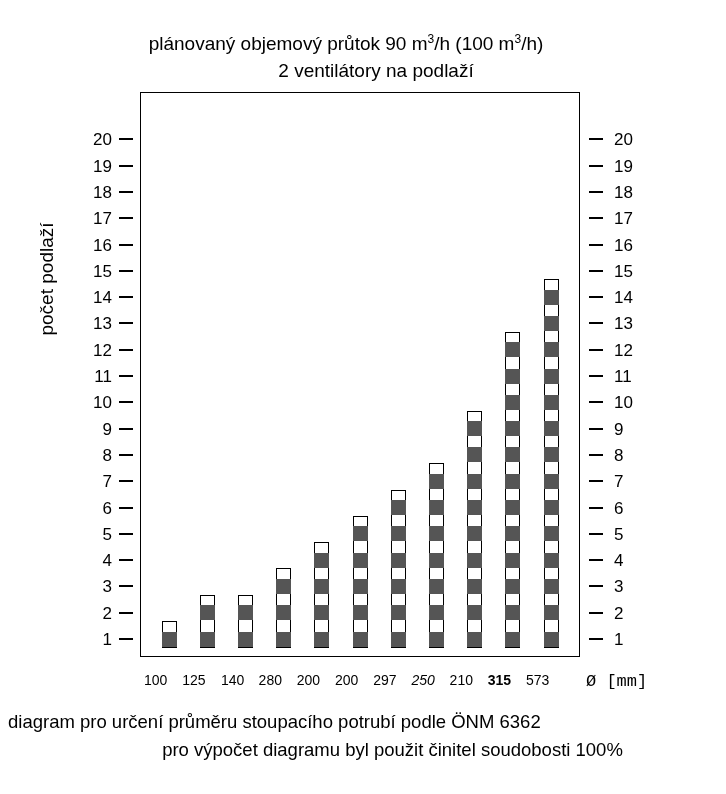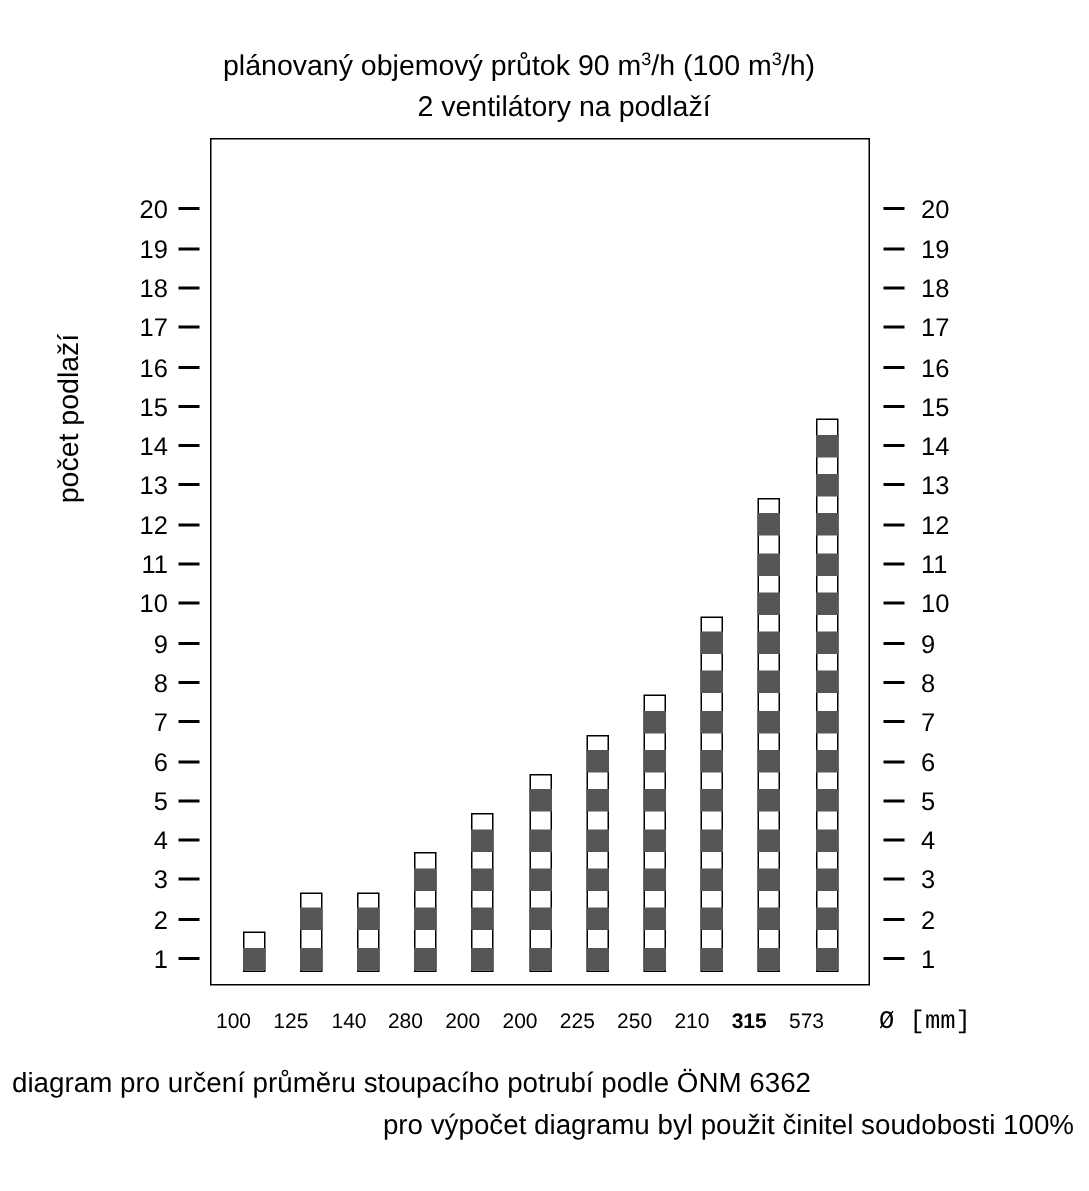--- a/index.html
+++ b/index.html
@@ -44,21 +44,21 @@
   
   .footer-block {
     position: absolute;
     left: 0;
     top: 708px;
     width: 716px;
     font-size: 18.5px;
     line-height: 28px;
   }
   .footer-line1 { text-align: left; padding-left: 8px; }
-  .footer-line2 { text-align: right; padding-left: 69px; }
+  .footer-line2 { text-align: center; padding-left: 69px; }
 
   
   #plot-frame {
     position: absolute;
     left: 140px;
     top: 92px;
     width: 440px;
     height: 565px;
     border: 1px solid #000000;
     box-sizing: border-box;
@@ -232,22 +232,22 @@
       <div class="ytick ytick-left" style="top: 131.3px;">20</div>
       <div class="ydash ydash-left" style="top: 138.3px;"></div>
       <div class="ytick ytick-right" style="top: 131.3px;">20</div>
       <div class="ydash ydash-right" style="top: 138.3px;"></div>
       <div class="xtick" style="left: 144px;">100</div>
       <div class="xtick" style="left: 182.2px;">125</div>
       <div class="xtick" style="left: 221px;">140</div>
       <div class="xtick" style="left: 258.6px;">280</div>
       <div class="xtick" style="left: 296.8px;">200</div>
       <div class="xtick" style="left: 335px;">200</div>
-      <div class="xtick" style="left: 373.2px;">225</div>
-      <div class="xtick" style="left: 411.4px;">250</div>
+      <div class="xtick" style="left: 373.2px;">297</div>
+      <div class="xtick" style="left: 411.4px; font-style: italic;">250</div>
       <div class="xtick" style="left: 449.6px;">210</div>
       <div class="xtick" style="left: 487.8px; font-weight: bold;">315</div>
       <div class="xtick" style="left: 526px;">573</div>
     </div>
   <div id="plot-area">
       <div class="col-line" style="left: 21.5px; top: 529px; height: 27px;"></div>
       <div class="mark" style="left: 21.5px; top: 539.5px; background: rgb(85, 85, 85);"></div>
       <div class="col-line" style="left: 59.7px; top: 502.7px; height: 53.3px;"></div>
       <div class="mark" style="left: 59.7px; top: 539.5px; background: rgb(85, 85, 85);"></div>
       <div class="mark" style="left: 59.7px; top: 513.2px; background: rgb(85, 85, 85);"></div>

